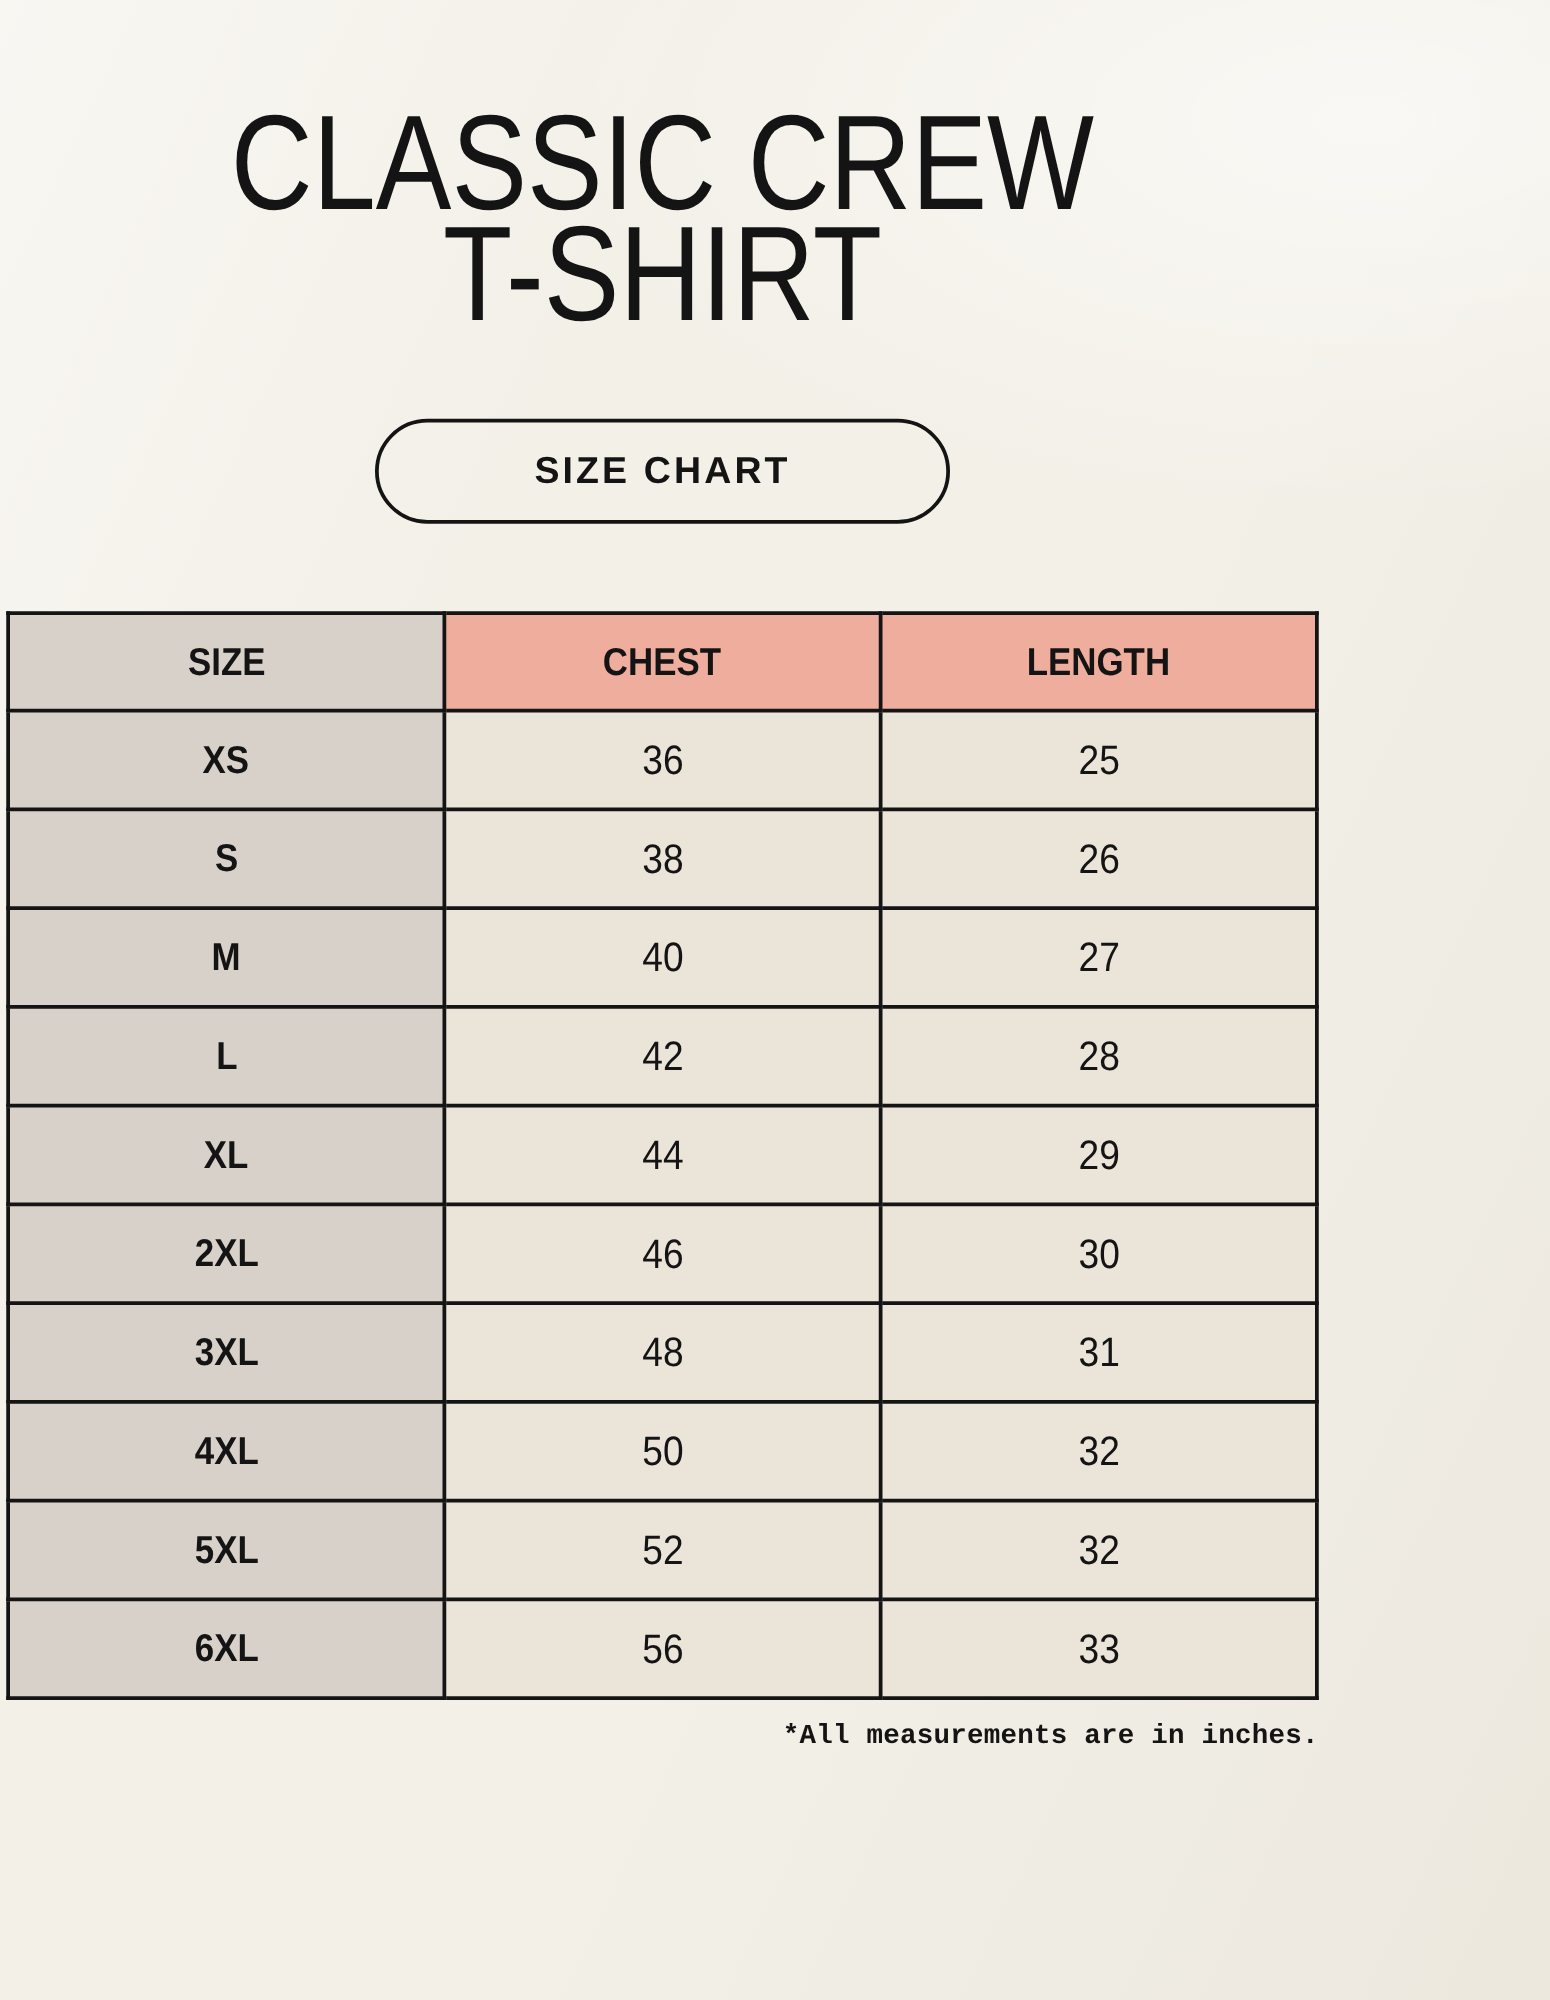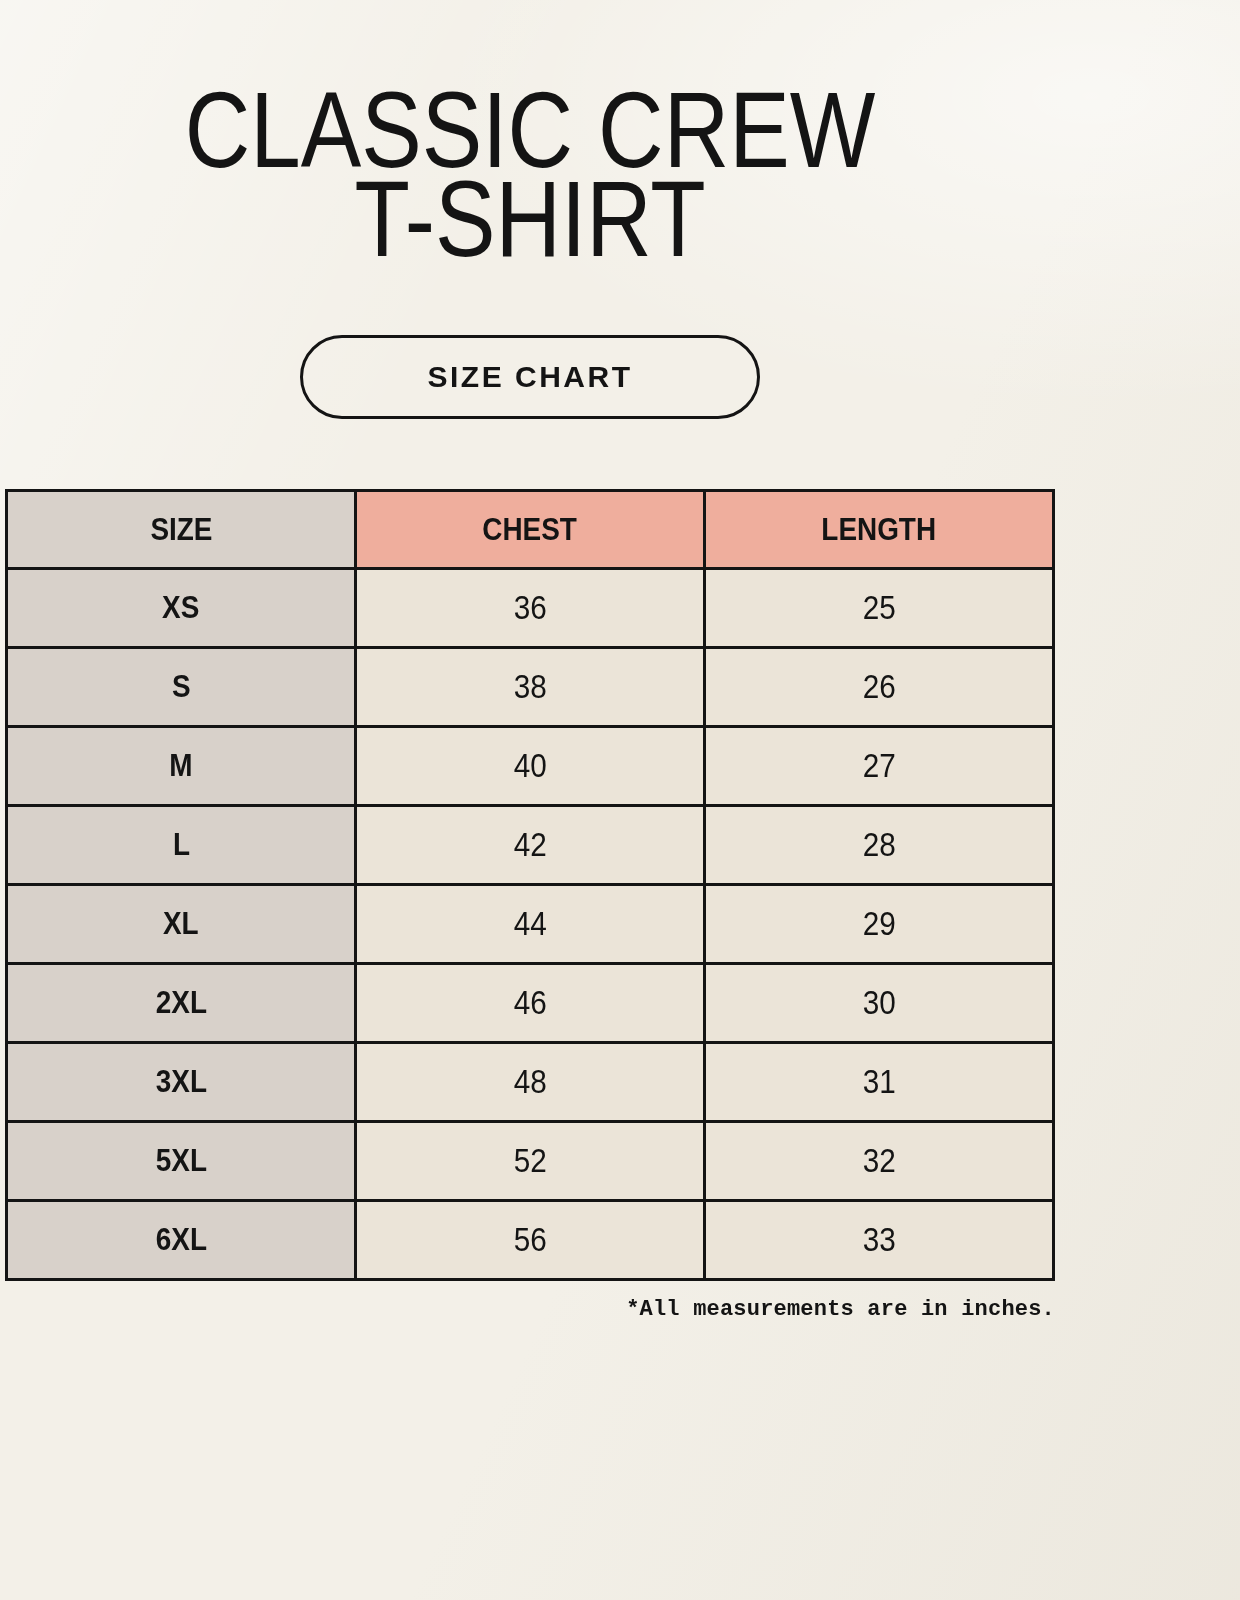--- a/index.html
+++ b/index.html
@@ -130,20 +130,25 @@
         <td class="row-size"><span class="cn">2XL</span></td>
         <td><span class="cn">46</span></td>
         <td><span class="cn">30</span></td>
       </tr>
       <tr>
         <td class="row-size"><span class="cn">3XL</span></td>
         <td><span class="cn">48</span></td>
         <td><span class="cn">31</span></td>
       </tr>
       <tr>
+        <td class="row-size"><span class="cn">4XL</span></td>
+        <td><span class="cn">50</span></td>
+        <td><span class="cn">32</span></td>
+      </tr>
+      <tr>
         <td class="row-size"><span class="cn">5XL</span></td>
         <td><span class="cn">52</span></td>
         <td><span class="cn">32</span></td>
       </tr>
       <tr>
         <td class="row-size"><span class="cn">6XL</span></td>
         <td><span class="cn">56</span></td>
         <td><span class="cn">33</span></td>
       </tr>
     </tbody>

